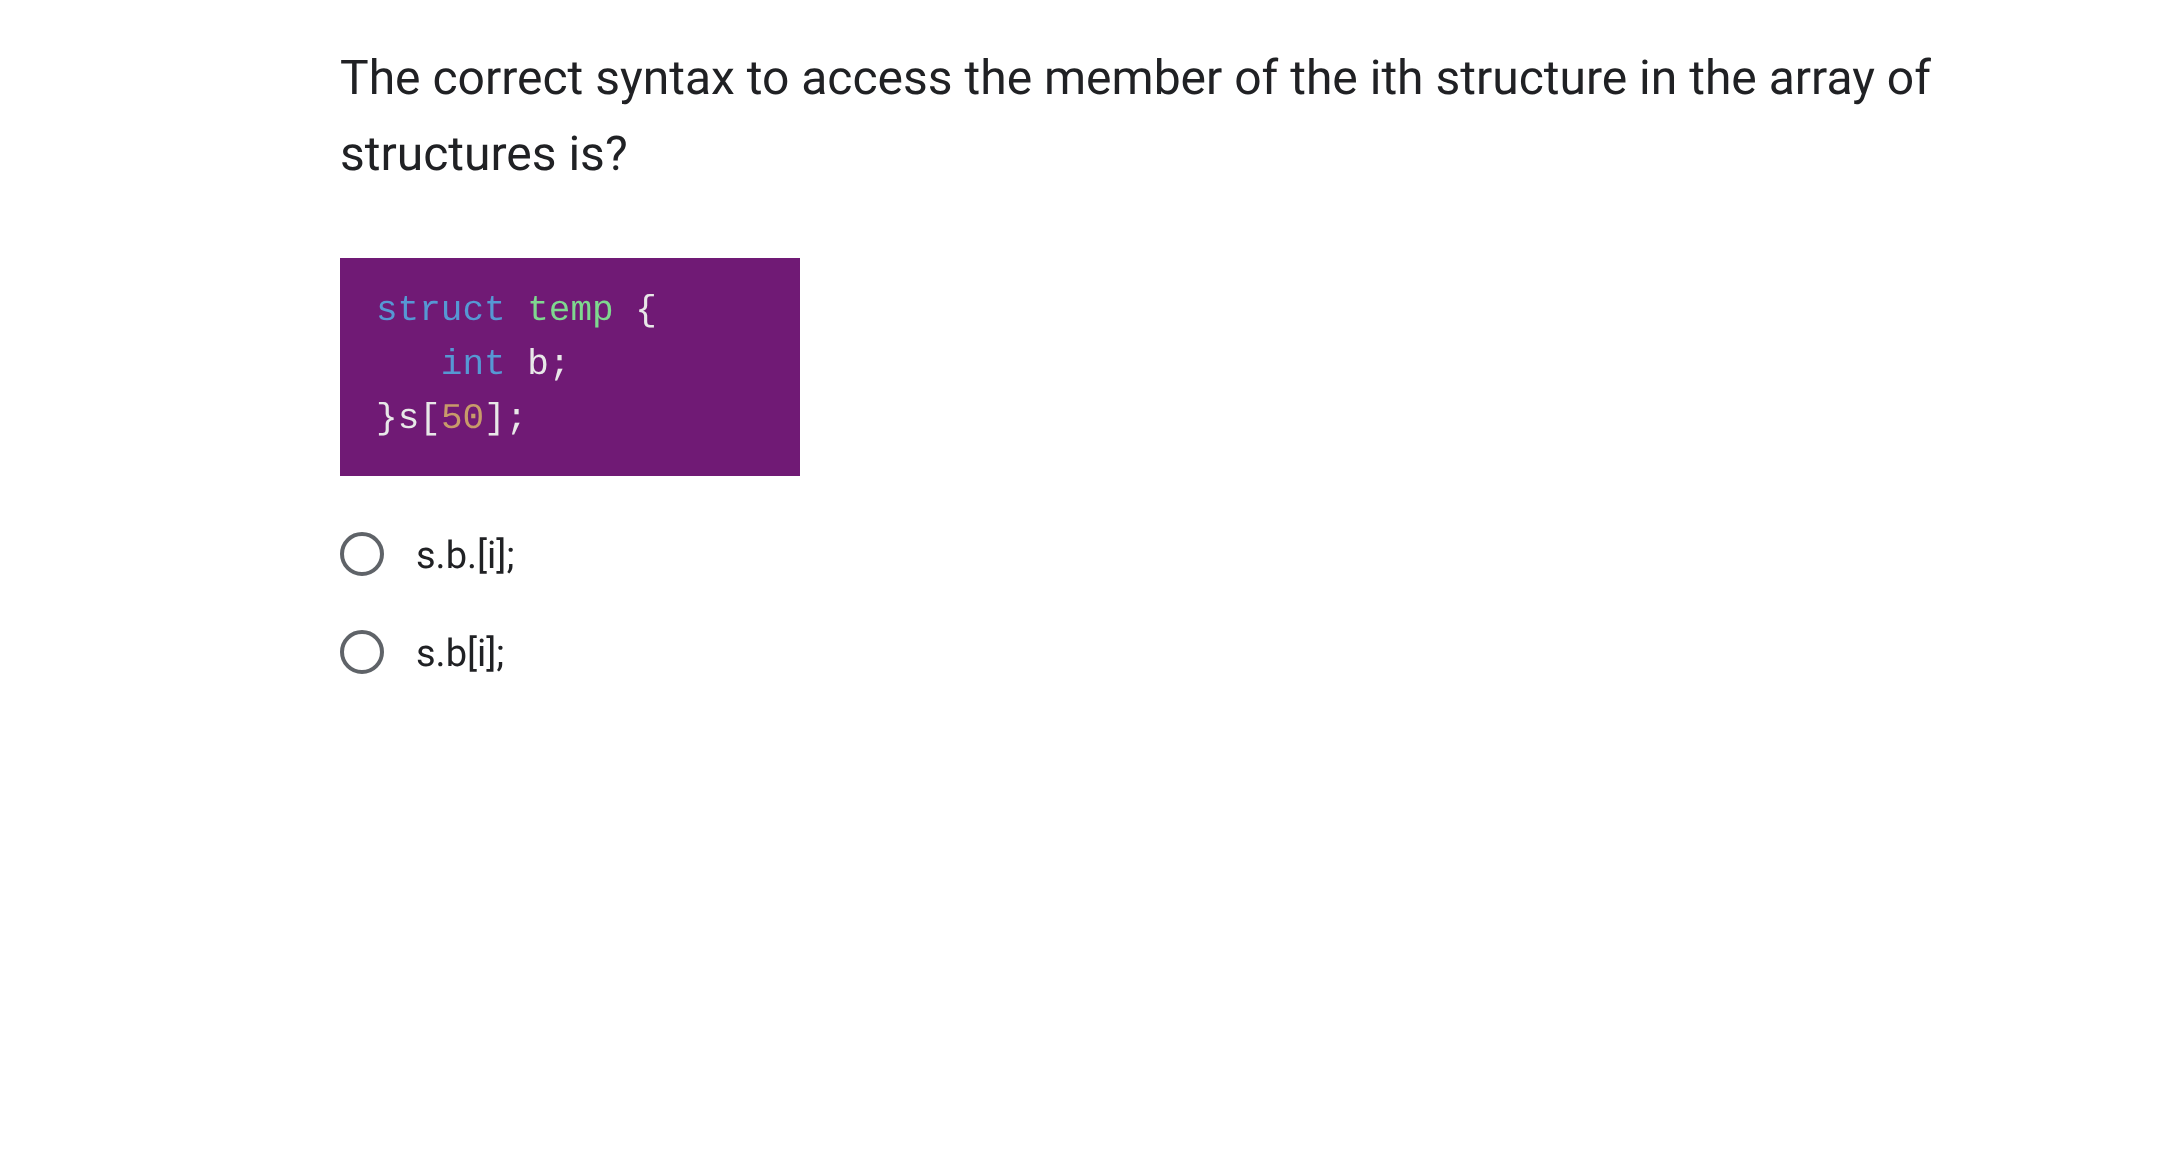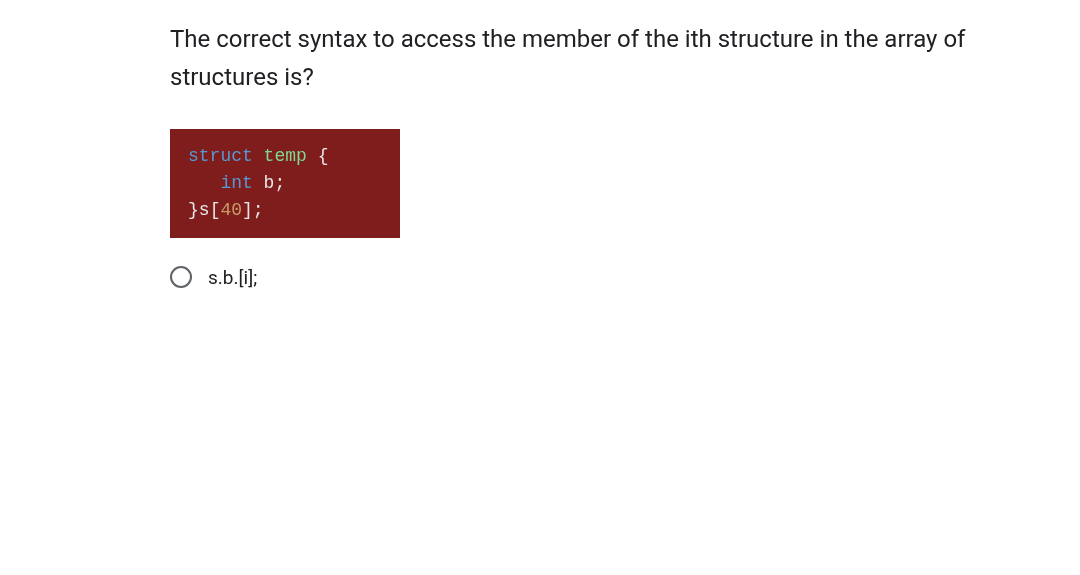--- a/index.html
+++ b/index.html
@@ -16,21 +16,21 @@
     }
     .question-text {
       font-size: 24px;
       color: #202124;
       line-height: 1.6;
       margin-bottom: 32px;
       max-width: 870px;
       font-weight: 400;
     }
     .code-block {
-      background: #7f1d1d;
+      background: #701a75;
       display: inline-block;
       padding: 14px 22px 14px 18px;
       font-family: 'Courier New', Consolas, monospace;
       font-size: 18px;
       line-height: 1.5;
       margin-bottom: 28px;
       min-width: 230px;
     }
     .code-line {
       white-space: pre;
@@ -82,24 +82,28 @@
 </head>
 <body>
 
 
 
 <div class="question-text">The correct syntax to access the member of the ith structure in the array of structures is?</div>
 
 <div class="code-block">
   <div class="code-line"><span class="kw-struct">struct</span><span class="kw-temp"> temp </span><span class="kw-brace">{</span></div>
   <div class="code-line"><span class="kw-var">   </span><span class="kw-int">int</span><span class="kw-var"> b;</span></div>
-  <div class="code-line"><span class="kw-brace">}</span><span class="kw-var">s</span><span class="kw-var">[</span><span class="kw-num">40</span><span class="kw-var">];</span></div>
+  <div class="code-line"><span class="kw-brace">}</span><span class="kw-var">s</span><span class="kw-var">[</span><span class="kw-num">50</span><span class="kw-var">];</span></div>
 </div>
 
 <div class="options">
   <div class="option">
     <div class="radio"></div>
     <span class="option-label">s.b.[i];</span>
   </div>
+  <div class="option">
+    <div class="radio"></div>
+    <span class="option-label">s.b[i];</span>
+  </div>
 </div>
 
 
 
 
 </body></html>

